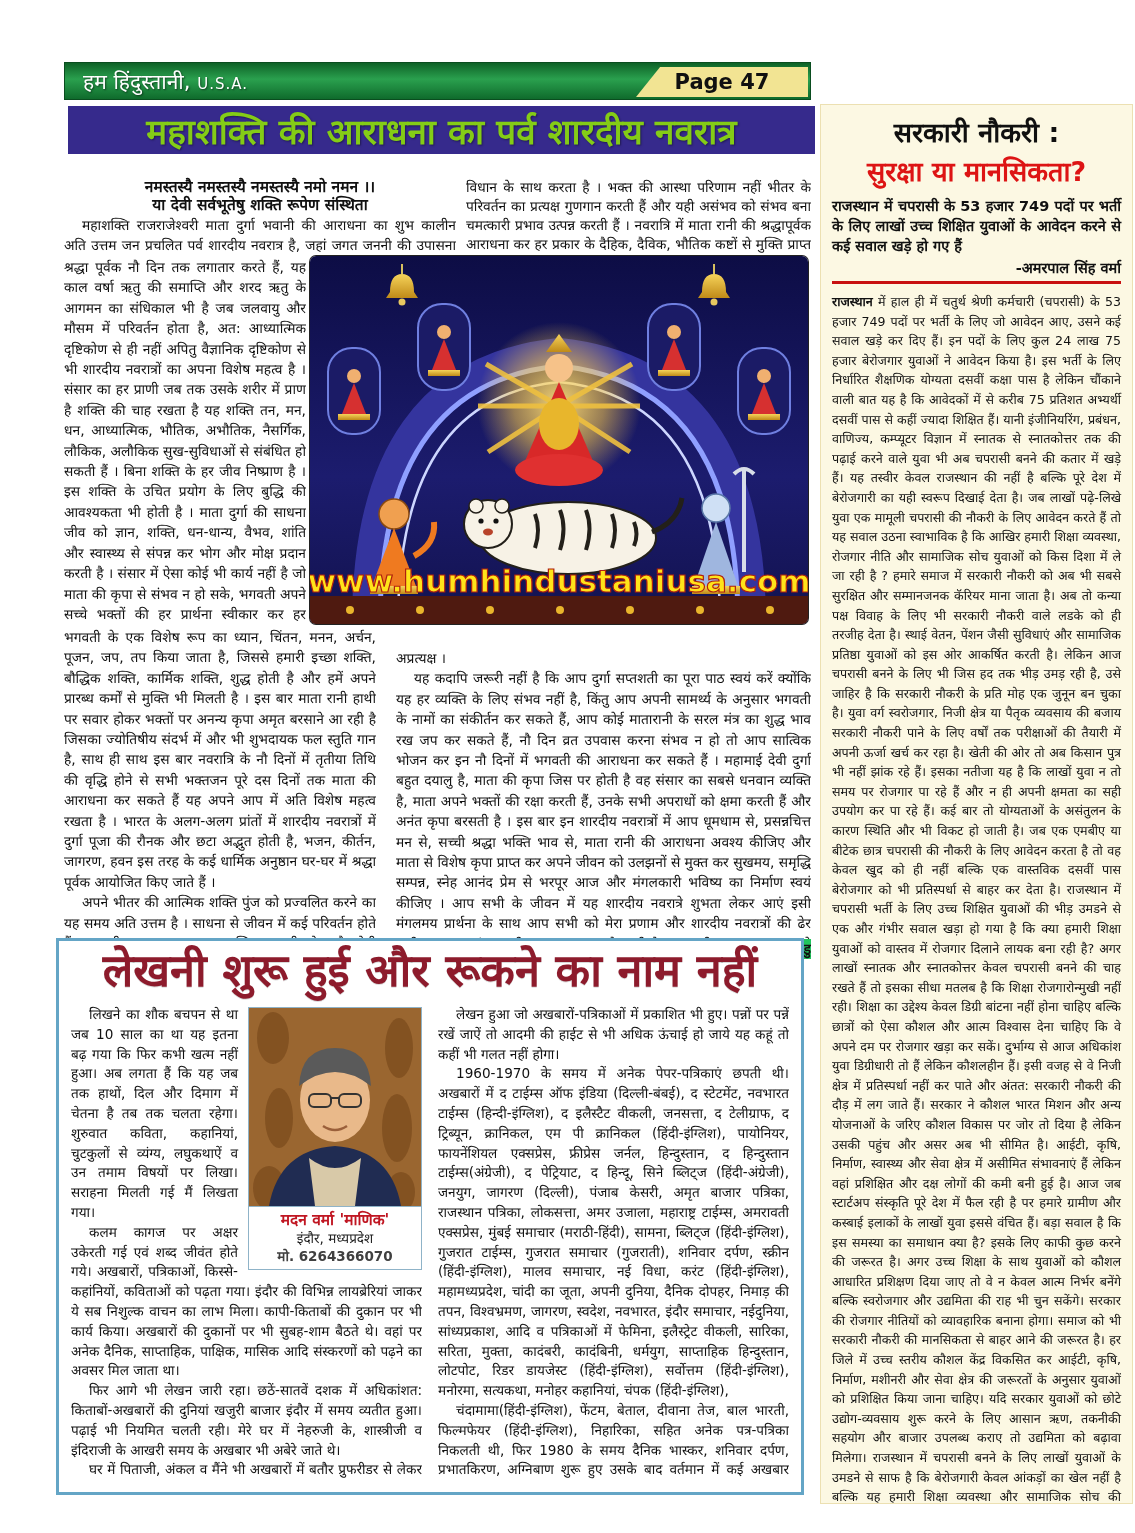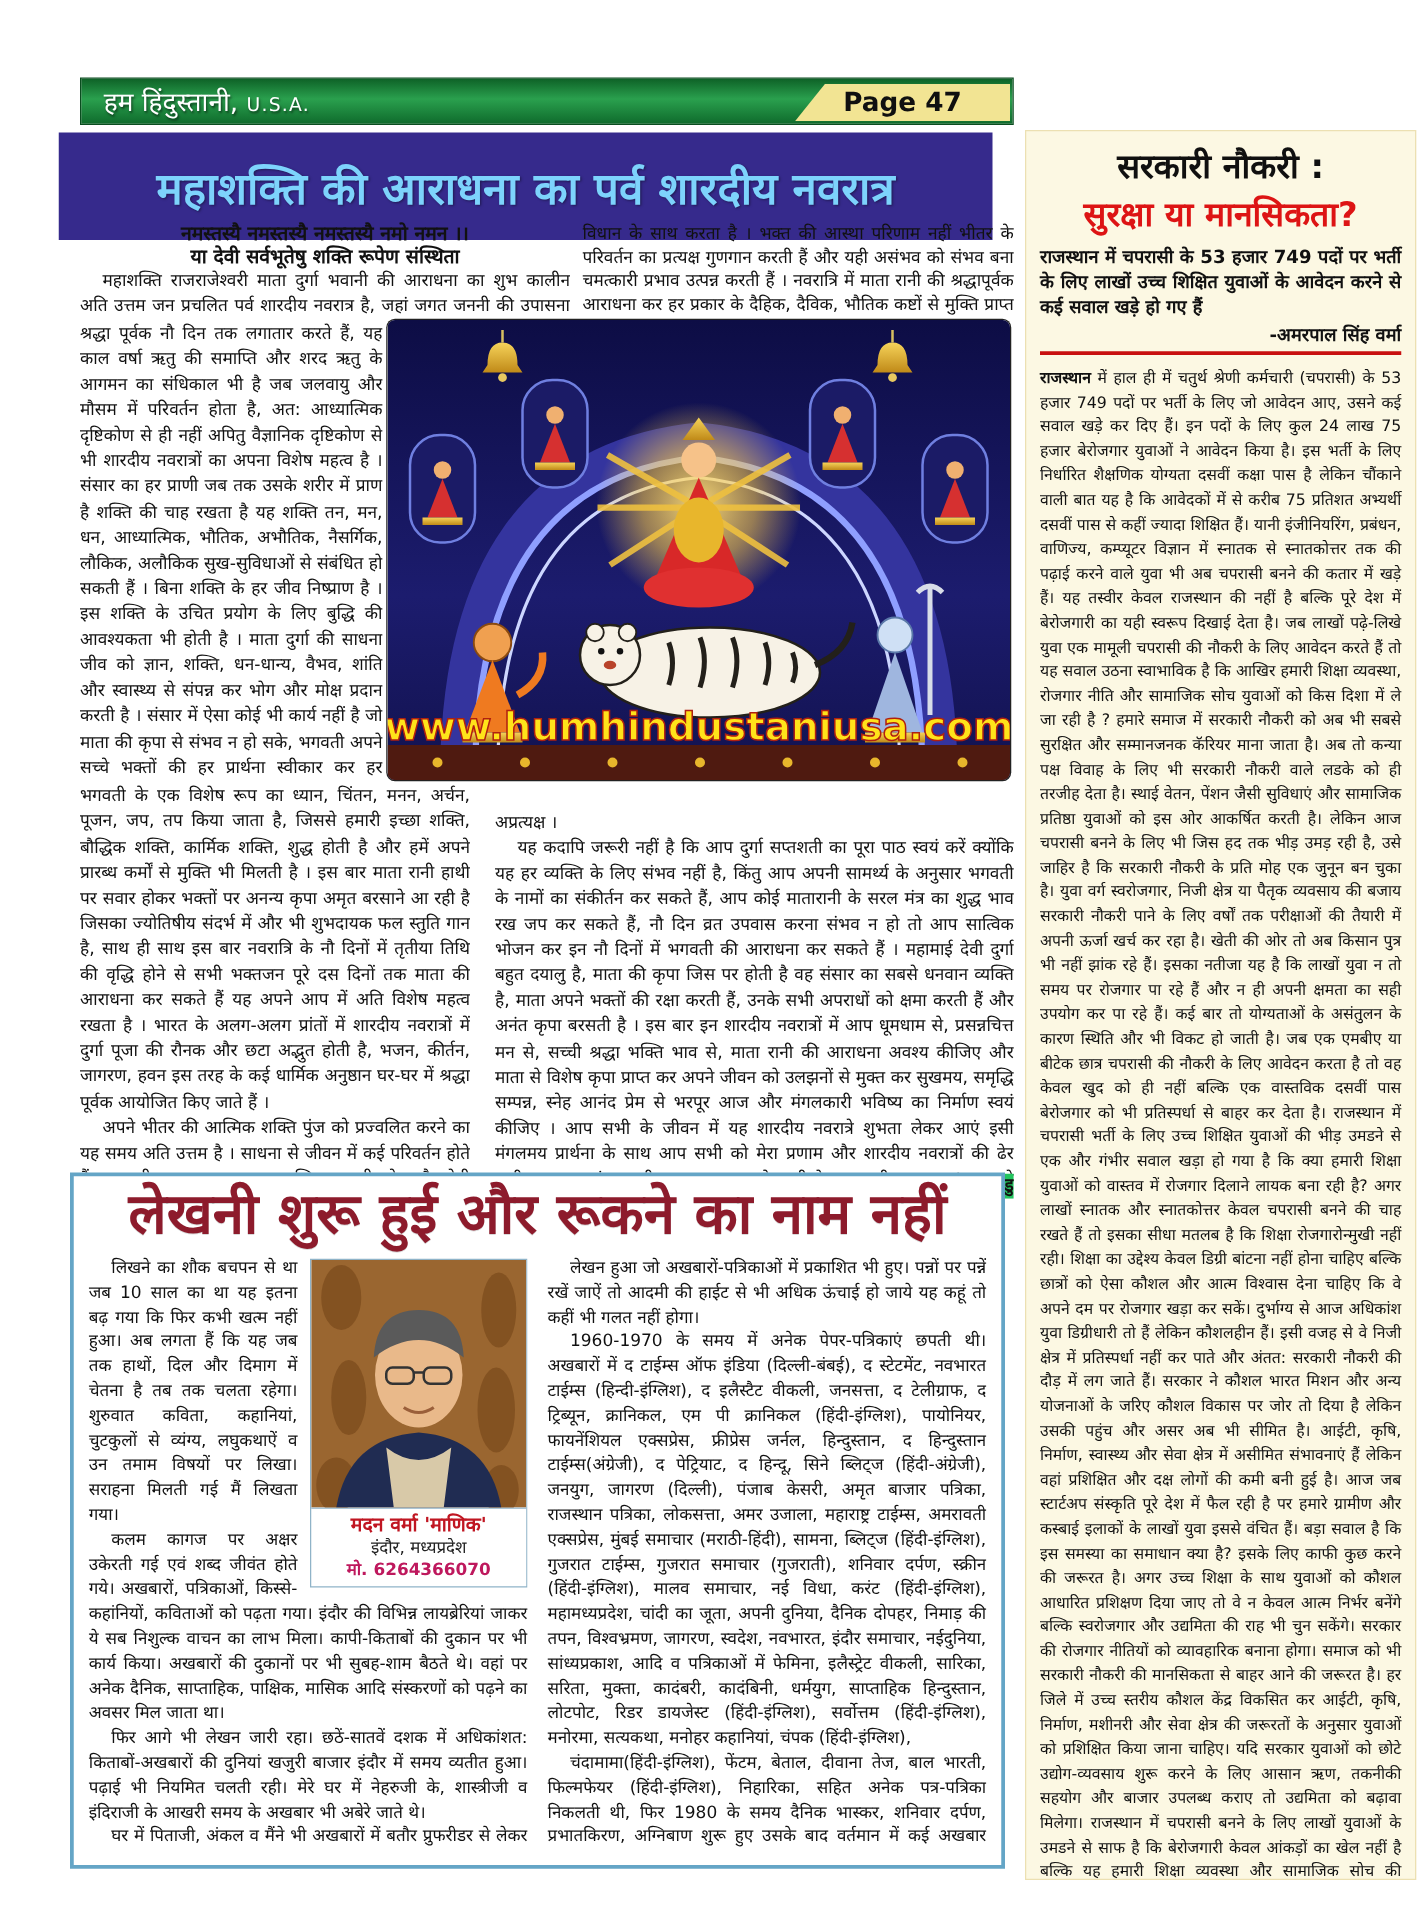--- a/index.html
+++ b/index.html
@@ -12,22 +12,22 @@
   .masthead{color:#fff;font-weight:normal;font-size:21px;padding-left:18px;white-space:nowrap;
             text-shadow:1px 1px 2px rgba(0,0,0,.55);}
   .masthead .usa{font-size:15px;letter-spacing:1px;}
   .page-tab{position:absolute;right:2px;top:4px;bottom:2px;width:172px;background:#f2e493;
             clip-path:polygon(14% 0,100% 0,100% 100%,0 100%);display:flex;align-items:center;justify-content:center;}
   .page-tab span{font-weight:bold;font-size:21px;color:#101010;}
   .hdr-right{position:absolute;left:815px;top:63px;width:318px;text-align:center;line-height:1.25;}
   .hdr-date{color:#d42020;font-weight:bold;font-size:15.5px;margin-top:42px;}
   .hdr-url{color:#1266bb;font-weight:bold;font-size:14px;}
   
-  .headline1{position:absolute;left:47px;top:106px;width:747px;height:86px;background:#362a8c;
-             color:#7dd3fc;font-weight:bold;font-size:35px;display:flex;align-items:center;
+  .headline1{position:absolute;left:68px;top:106px;width:747px;height:48px;background:#362a8c;
+             color:#84cc16;font-weight:bold;font-size:35px;display:flex;align-items:center;
              justify-content:center;white-space:nowrap;text-shadow:1px 1px 2px rgba(0,0,0,.4);}
   
   .shloka{position:absolute;left:64px;top:178px;width:392px;text-align:center;font-weight:bold;
           font-size:15.5px;line-height:18px;}
   .a1-intro{position:absolute;left:64px;top:216px;width:392px;height:40px;overflow:hidden;
             font-size:13.8px;line-height:19.5px;text-align:justify;text-indent:18px;}
   .a1-left-narrow{position:absolute;left:64px;top:257px;width:242px;height:367px;overflow:hidden;
             font-size:13.8px;line-height:20.4px;text-align:justify;}
   .a1-left-wide{position:absolute;left:64px;top:627px;width:312px;height:313px;overflow:hidden;
             font-size:13.8px;line-height:20.4px;text-align:justify;}
@@ -59,21 +59,21 @@
   .a3-head{text-align:center;font-weight:bold;font-size:45px;line-height:52px;color:#8d1b2c;
            margin:2px 0 8px;white-space:nowrap;text-shadow:0 1px 0 rgba(0,0,0,.15);}
   .a3-cols{display:flex;gap:16px;height:474px;overflow:hidden;}
   .a3-col{flex:1;font-size:13.6px;line-height:19.8px;text-align:justify;overflow:hidden;}
   .a3-col p{margin:0;text-indent:18px;}
   .fig{float:right;width:172px;margin:2px 0 6px 10px;border:1px solid #8fb3c8;background:#fff;}
   .fig svg{display:block;width:100%;height:198px;}
   .fig-cap{border-top:1px solid #8fb3c8;text-align:center;padding:3px 2px 4px;line-height:1.3;}
   .fig-name{color:#c01622;font-weight:bold;font-size:15.5px;}
   .fig-place{font-size:13.5px;color:#222;}
-  .fig-phone{font-size:13.5px;font-weight:bold;color:#be185d;}
+  .fig-phone{font-size:13.5px;font-weight:bold;color:#404040;}
 </style>
 </head>
 <body>
 
 <div class="page">
 
   <div class="banner">
     <div class="masthead">
       <span>हम हिंदुस्तानी,</span>
       <span class="usa">U.S.A.</span>

